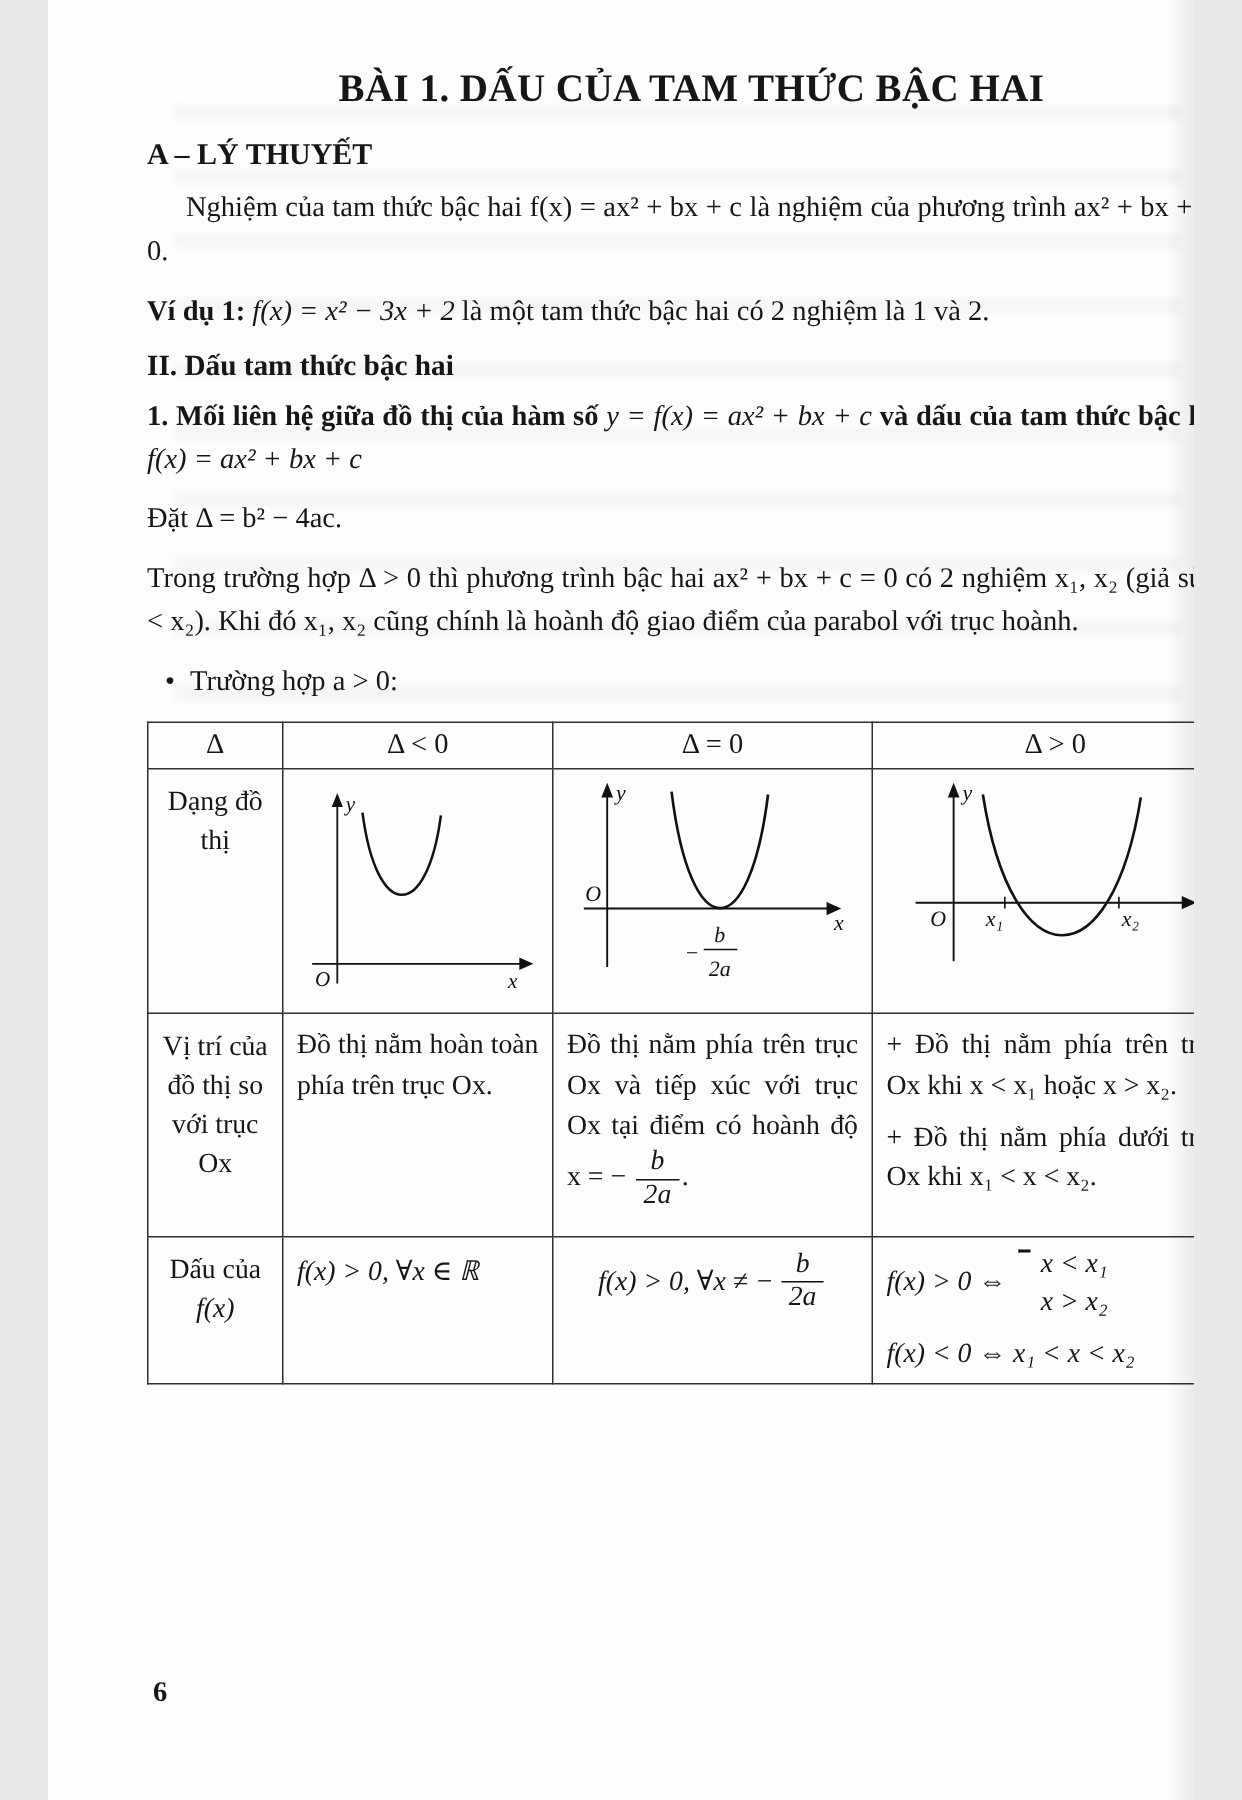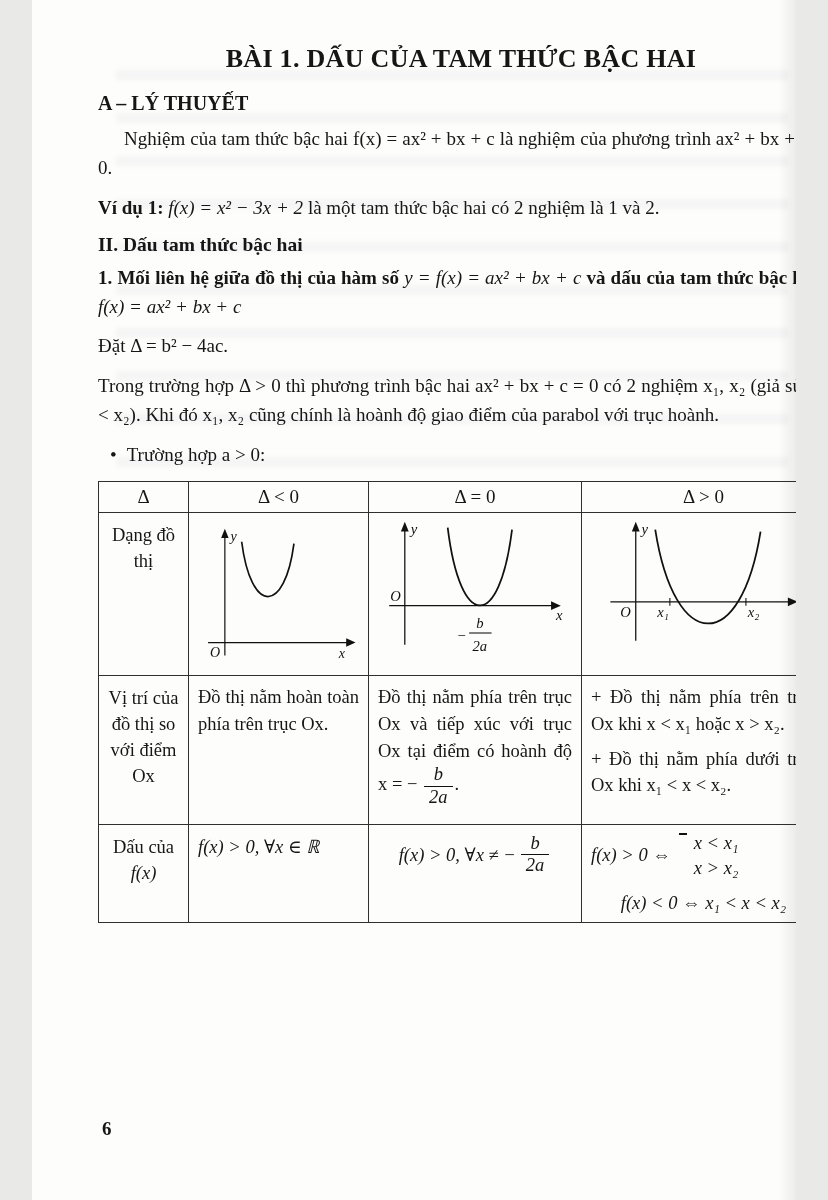--- a/index.html
+++ b/index.html
@@ -39,21 +39,21 @@
     font-style:italic;line-height:1.15;margin:0 2px;}
   .frac .fr-num{padding:0 5px;border-bottom:1.3px solid #111;}
   .frac .fr-den{padding:0 5px;}
   .pos-item{margin:0 0 8px;line-height:1.45;text-align:justify;}
   .sign-cell{padding-top:14px;}
   .math-row{display:flex;align-items:center;gap:3px;justify-content:center;}
   .sys-line{display:flex;align-items:center;gap:8px;}
   .cases-wrap{display:inline-flex;align-items:flex-start;}
   .bracket{width:7px;border:1.8px solid #111;border-right:none;}
   .cases{display:flex;flex-direction:column;gap:4px;padding-left:7px;}
-  .line2{margin-top:14px;text-align:center;}
+  .line2{margin-top:14px;}
   .label-stack span{display:block;}
   .page-number{position:absolute;left:70px;top:1118px;font-size:19px;font-weight:bold;}
 </style>
 </head>
 <body>
 
 <div class="page">
   <div class="bleed"></div>
   <div class="edge-shade"></div>
 
@@ -150,21 +150,21 @@
             <text x="46" y="18">y</text>
             <text x="207" y="94">x</text>
             <text x="24" y="104">O</text>
             <text x="62" y="104">x₁</text>
             <text x="155" y="104">x₂</text>
           </svg>
         </td>
       </tr>
 
       <tr>
-        <td class="lbl">Vị trí của đồ thị so với điểm Ox</td>
+        <td class="lbl">Vị trí của đồ thị so với trục Ox</td>
         <td>
           <div class="pos-item">Đồ thị nằm hoàn toàn phía trên trục Ox.</div>
         </td>
         <td>
           <div class="pos-item">
             <span>Đồ thị nằm phía trên trục Ox và tiếp xúc với trục Ox tại điểm có hoành độ x = −</span>
             <span class="frac">
                   <span class="fr-num">b</span>
                   <span class="fr-den">2a</span>
                 </span><span>.</span>

